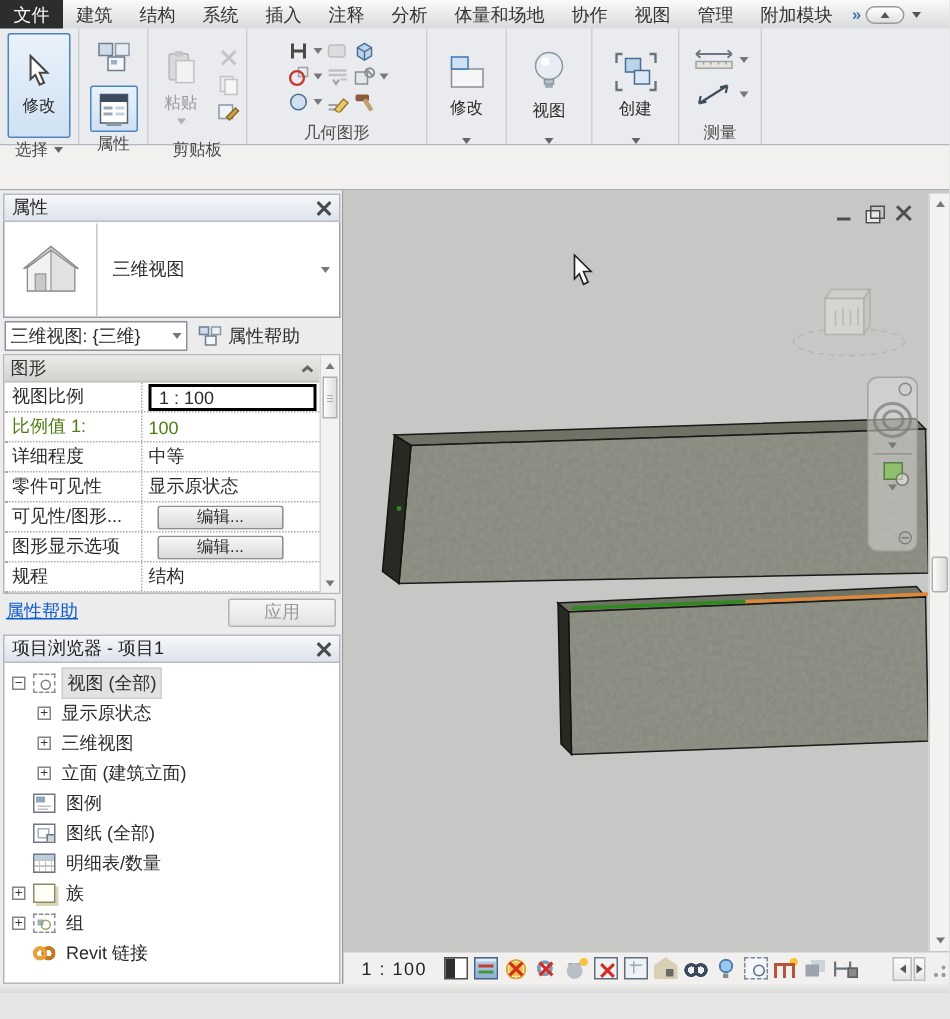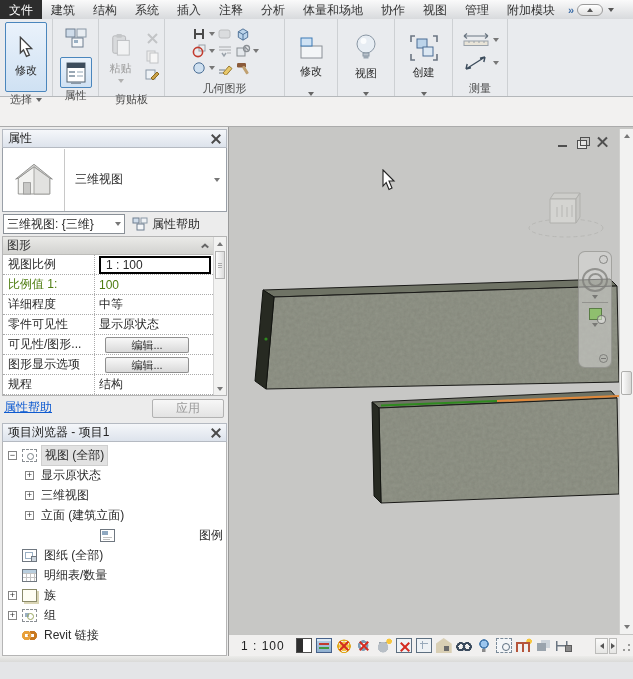--- a/index.html
+++ b/index.html
@@ -553,21 +553,21 @@
             <span class="tlabel">显示原状态</span>
           </div>
           <div class="trow" style="padding-left: 22px;">
             <span class="exp">+</span>
             <span class="tlabel">三维视图</span>
           </div>
           <div class="trow" style="padding-left: 22px;">
             <span class="exp">+</span>
             <span class="tlabel">立面 (建筑立面)</span>
           </div>
-          <div class="trow" style="padding-left: 5px; justify-content: space-between;">
+          <div class="trow" style="padding-left: 5px;">
             <span class="exp-sp"></span>
             <span class="ti ti-legend-icon"></span>
             <span class="tlabel">图例</span>
           </div>
           <div class="trow" style="padding-left: 5px;">
             <span class="exp-sp"></span>
             <span class="ti ti-sheet-icon"></span>
             <span class="tlabel">图纸 (全部)</span>
           </div>
           <div class="trow" style="padding-left: 5px;">

